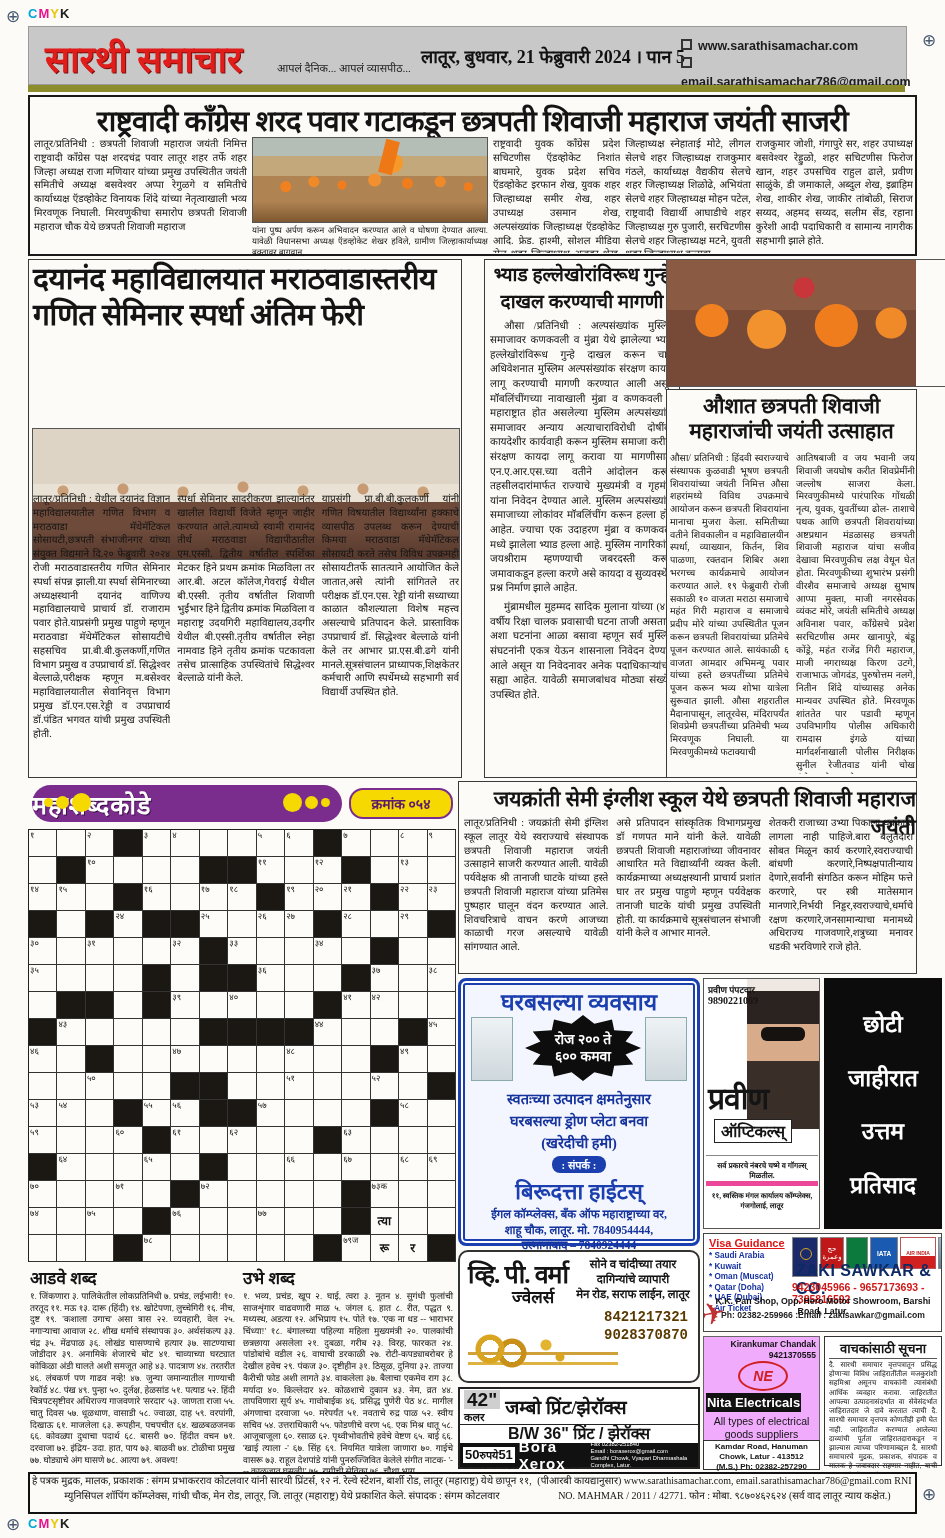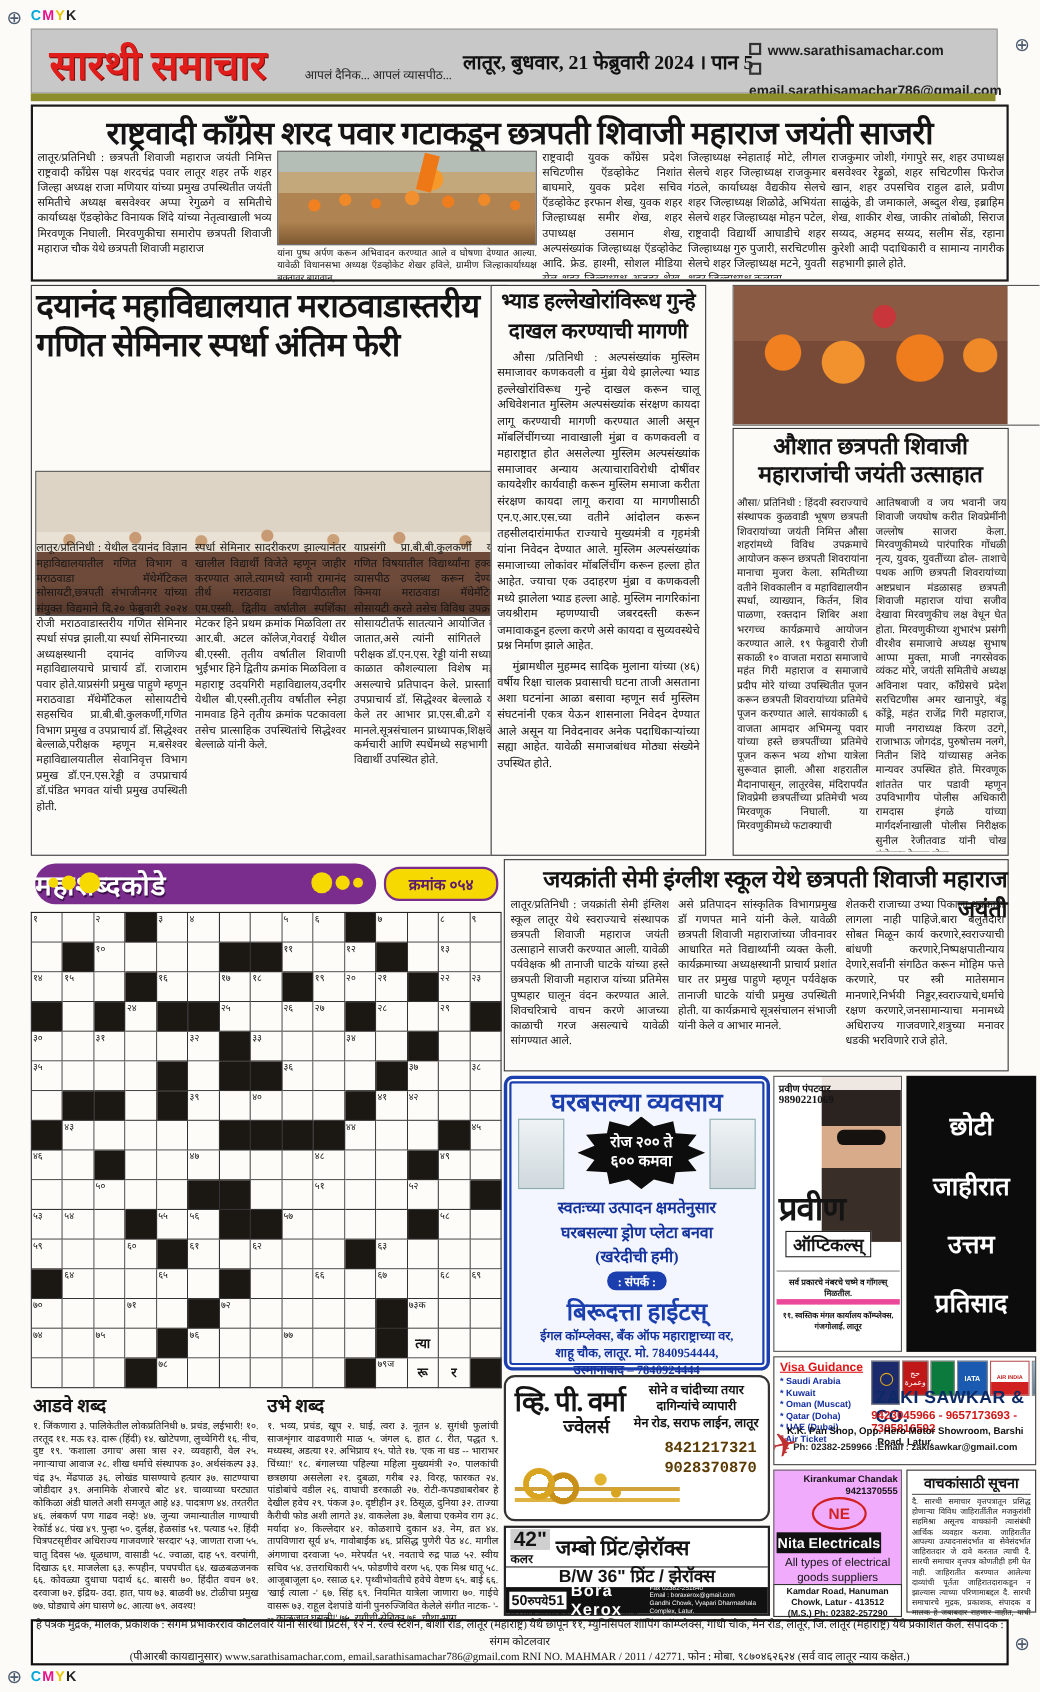--- a/index.html
+++ b/index.html
@@ -60,21 +60,21 @@
     radial-gradient(circle at 90% 50%,#f08a28 0 15px,rgba(0,0,0,0) 16px),
     radial-gradient(circle at 55% 22%,#c8353a 0 10px,rgba(0,0,0,0) 11px),
     linear-gradient(180deg,#8a5a42 0 40%,#774a38 40% 100%)}
   #photo-garland::before{content:"";position:absolute;left:44%;top:30%;width:26px;height:34px;background:#6e2c22;border:3px solid #e9d9a8}
   
   #seminarbox{left:28px;top:259px;width:434px;height:519px}
   .bighead{font-size:30px;font-weight:bold;line-height:1.12;letter-spacing:-.5px;padding:2px 4px 0 4px}
   #seminar-cols{position:absolute;left:4px;top:232px;width:426px;height:282px;display:flex;gap:7px}
   #seminar-cols .newscol{width:138px}
   
-  #bhyadbox{left:446px;top:259px;width:196px;height:519px;padding:0 5px;box-sizing:border-box}
+  #bhyadbox{left:484px;top:259px;width:196px;height:519px;padding:0 5px;box-sizing:border-box}
   .midhead{font-size:19px;font-weight:bold;line-height:1.25;text-align:center;padding-top:3px}
   #bhyad-body{font-size:10.3px;line-height:1.42;margin-top:5px}
   #bhyad-body p{margin:0 0 4px 0;text-indent:14px}
   
   #ausa-photo{left:666px;top:259px}
   #ausabox{left:666px;top:389px;width:251px;height:389px}
   #ausa-head{font-size:21px;font-weight:bold;line-height:1.2;text-align:center;padding-top:4px}
   #ausa-cols{position:absolute;left:3px;top:62px;width:245px;height:322px;display:flex;gap:7px}
   #ausa-cols .newscol{width:119px;font-size:9.4px;line-height:1.36}
   
@@ -165,31 +165,31 @@
   #st-iata{width:26px;background:#1a5ab0;font-weight:bold;font-size:6.5px}
   #st-air{width:34px;background:linear-gradient(180deg,#fff 0 60%,#d02020 60% 100%);color:#c01818;font-weight:bold;font-size:5px;border:1px solid #b55}
   #st-burj{width:18px;background:linear-gradient(180deg,#9ab6cc,#5e7d96)}
   #zak-brand{position:absolute;left:92px;top:28px;font-size:16px;font-weight:bold;color:#0d2a66;letter-spacing:.5px}
   #zak-phones{position:absolute;left:88px;top:47px;font-size:10.5px;font-weight:bold;color:#d01818}
   #zak-addr{position:absolute;left:2px;top:62px;width:234px;font-size:8.8px;font-weight:bold;text-align:center;color:#111}
   #zak-mail{position:absolute;left:2px;top:76px;width:234px;font-size:8.6px;font-weight:bold;text-align:center;color:#222}
   
   #nitad{left:703px;top:1336px;width:117px;height:134px;border:1px solid #666;background:#f0abfc;box-sizing:border-box;font-family:"Liberation Sans",sans-serif}
   #nita-contact{position:absolute;right:3px;top:2px;text-align:right;font-size:8.5px;font-weight:bold;line-height:1.25}
-  #nita-logo{position:absolute;left:34px;top:24px;width:46px;height:26px;border:2.5px solid #d02020;border-radius:50%;color:#d02020;font-weight:bold;font-size:14px;display:flex;align-items:center;justify-content:center;}
+  #nita-logo{position:absolute;left:34px;top:24px;width:46px;height:26px;border:2.5px solid #d02020;border-radius:50%;color:#d02020;font-weight:bold;font-size:14px;display:flex;align-items:center;justify-content:center;font-style:italic}
   #nita-bar{position:absolute;left:2px;top:56px;width:95px;background:#111;color:#fff;font-size:13px;font-weight:bold;text-align:center;padding:2px 0}
   #nita-tag{position:absolute;left:2px;top:78px;width:111px;font-size:10.5px;text-align:center;line-height:1.2}
   #nita-mail{position:absolute;left:2px;top:104px;width:111px;font-size:7px;text-align:center;color:#333}
   #kamdarbox{left:703px;top:1440px;width:117px;height:30px;border:1.5px solid #333;background:#fff;box-sizing:border-box;font-size:8px;font-weight:bold;text-align:center;line-height:1.25;padding-top:1px;font-family:"Liberation Sans",sans-serif}
   
   #suchad{left:824px;top:1336px;width:118px;height:130px;border:1.5px solid #333;background:#fff;box-sizing:border-box;padding:2px 4px}
   #such-title{font-size:13px;font-weight:bold;text-align:center;border-bottom:1px solid #555;padding-bottom:1px}
   #such-body{font-size:7.1px;line-height:1.3;text-align:justify;margin-top:2px}
   
-  #footerbox{left:28px;top:1472px;width:889px;height:42px;border:2px solid #111;background:#fcfbf8;box-sizing:border-box;display:flex;flex-direction:column;justify-content:center}
+  #footerbox{left:28px;top:1472px;width:889px;height:42px;border:2px solid #111;background:#fcfbf8;box-sizing:border-box;display:flex;flex-direction:row;justify-content:center}
   #footerbox div{font-size:10px;text-align:center;line-height:1.45}
 </style>
 </head>
 <body>
 
 <div class="abs regmark" style="left:6px;top:6px">⊕</div>
 <div class="abs cmyk" style="left:28px;top:6px"><span class="c">C</span><span class="m">M</span><span class="y">Y</span><span class="k">K</span></div>
 <div class="abs regmark" style="left:922px;top:30px">⊕</div>
 
 <div class="abs" id="masthead">

